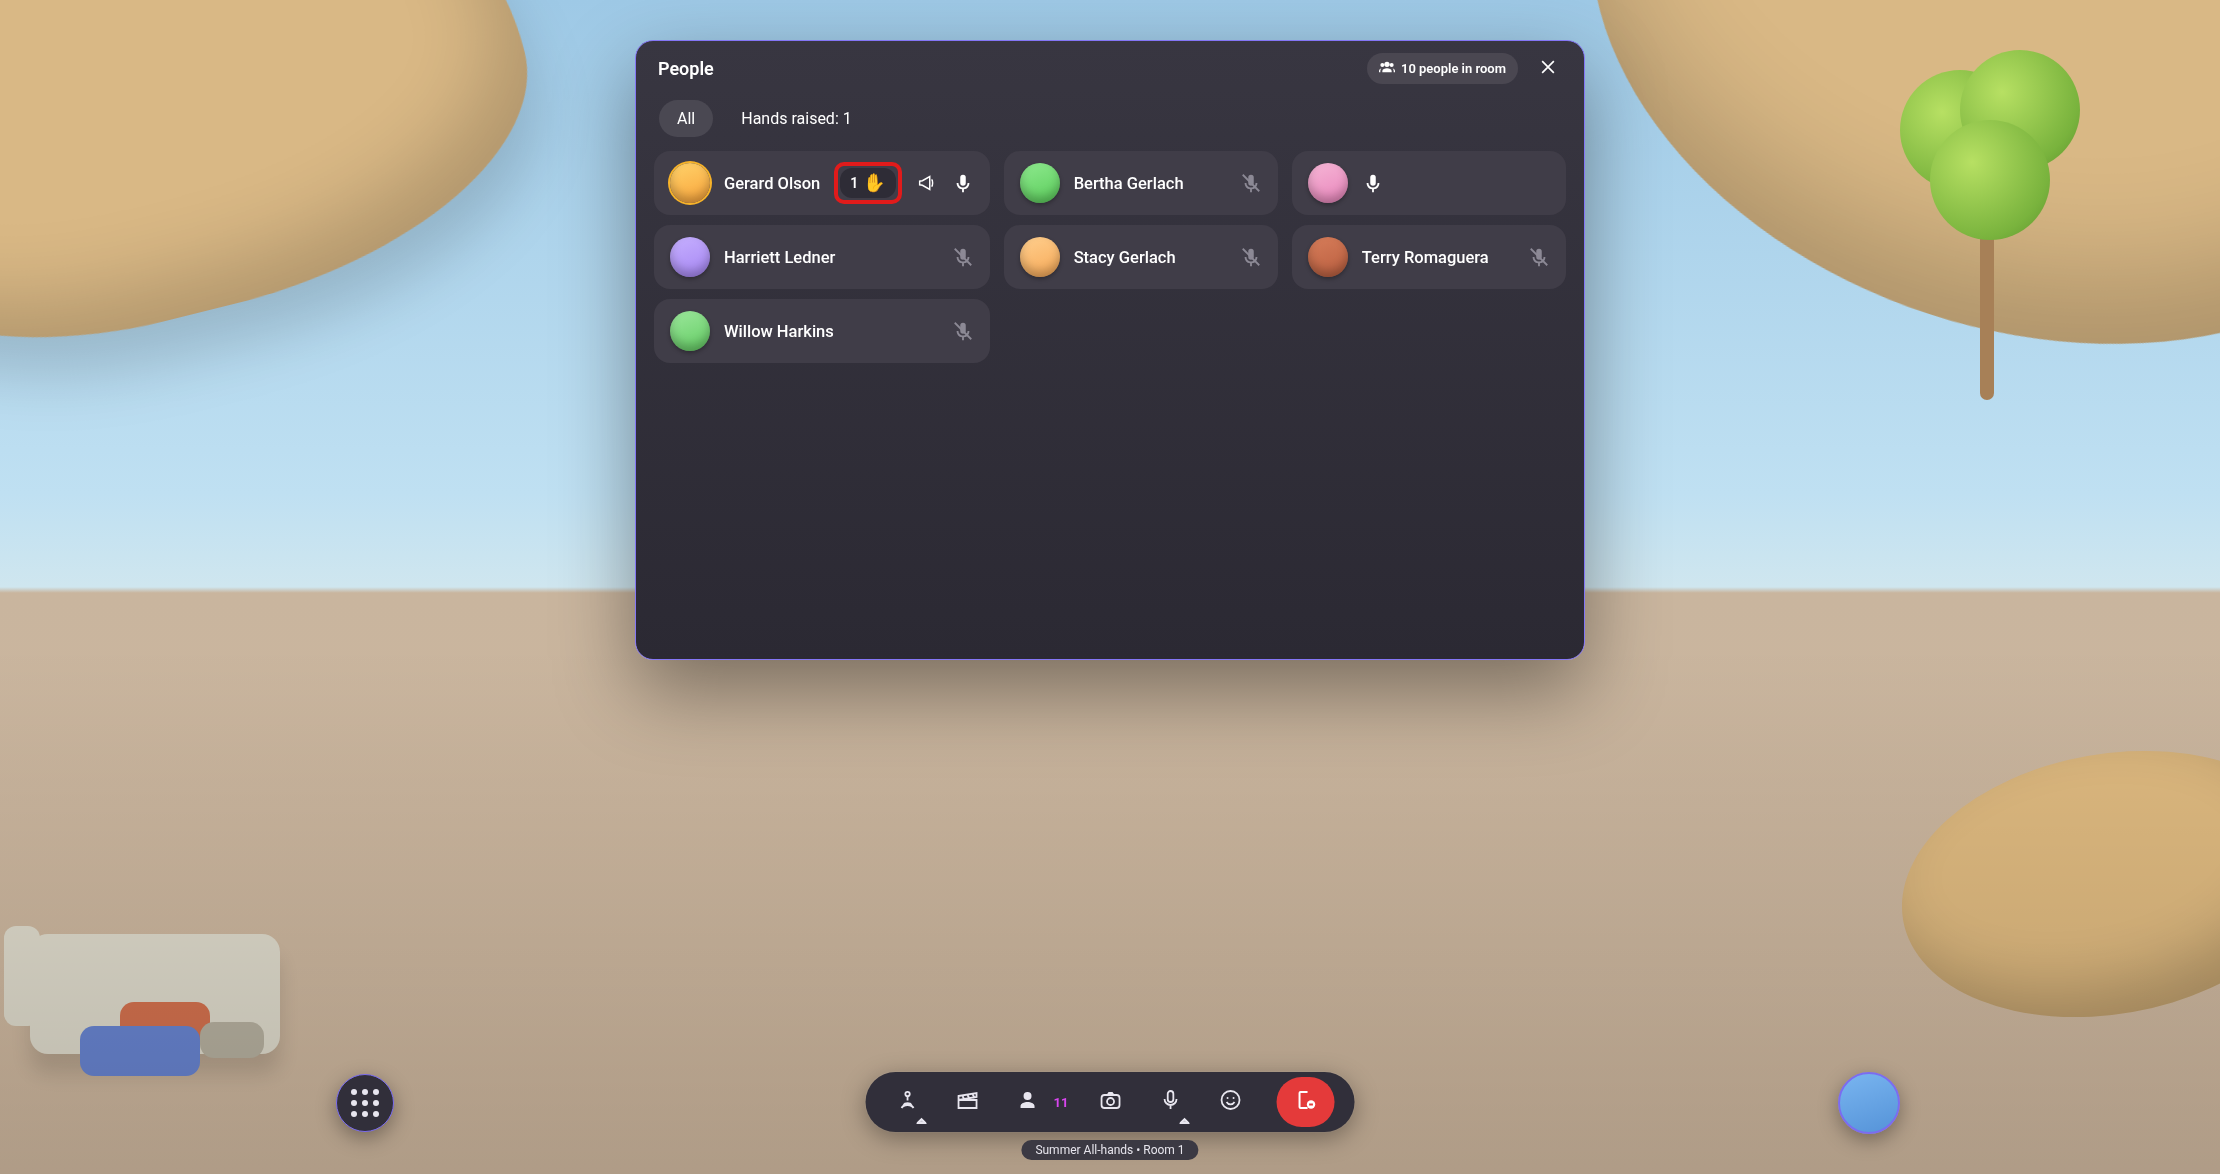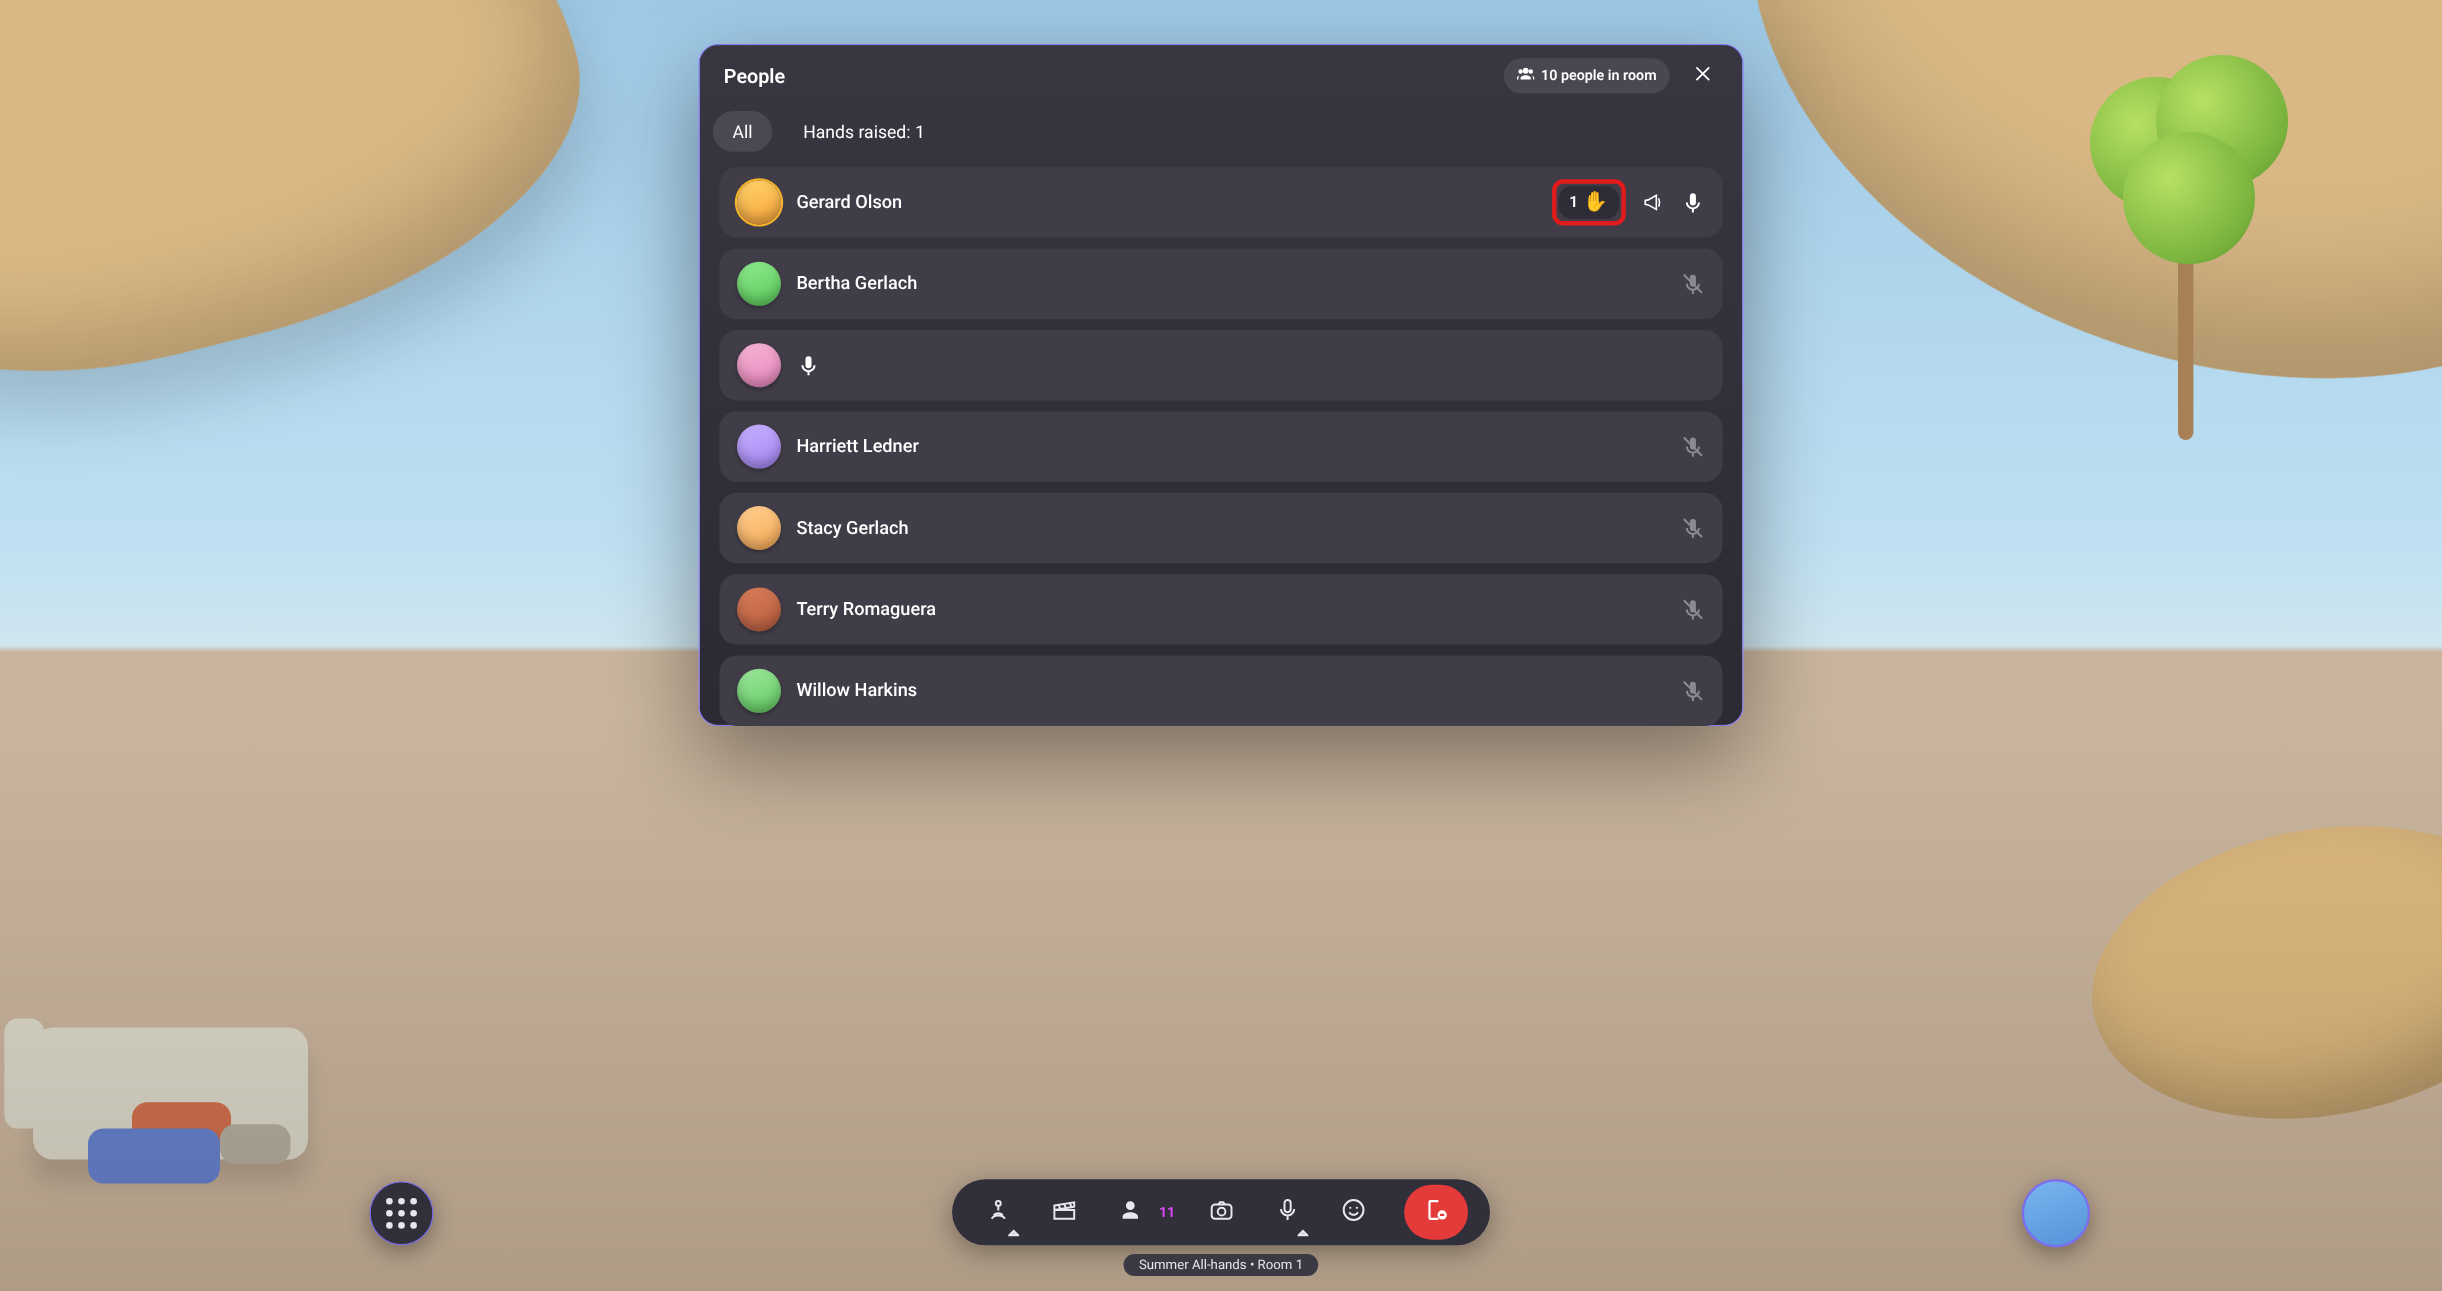--- a/index.html
+++ b/index.html
@@ -84,31 +84,31 @@
     font-size:13px; font-weight:600; display:flex; align-items:center; gap:6px;
   }
   .count-pill svg{width:16px;height:16px;fill:#fff}
   .close-btn{
     width:28px;height:28px;display:flex;align-items:center;justify-content:center;
     cursor:pointer;
   }
   .close-btn svg{width:20px;height:20px;stroke:#fff;stroke-width:2;fill:none}
 
   .tabs{
-    display:flex; gap:10px; padding:10px 12px 14px;
+    display:flex; gap:10px; padding:10px 23px 14px;
   }
   .tab{
     padding:9px 18px; border-radius:999px; font-size:16px; cursor:pointer;
     color:#fff; background:transparent;
   }
   .tab.active{ background:#4a4852; }
 
   .list{
     flex:1; padding:0 18px 18px;
-    display:grid; grid-template-columns:1fr; gap:10px 14px;
+    display:grid; grid-template-columns:1fr 1fr 1fr; gap:10px 14px;
     grid-auto-rows:64px; align-content:start;
   }
   .row{
     background:#403d48; border-radius:16px; display:flex; align-items:center;
     padding:0 16px; gap:14px;
   }
   .avatar{
     width:40px;height:40px;border-radius:50%;flex-shrink:0;position:relative;
     box-shadow:inset 0 -6px 10px rgba(0,0,0,.25),0 2px 4px rgba(0,0,0,.3);
   }

